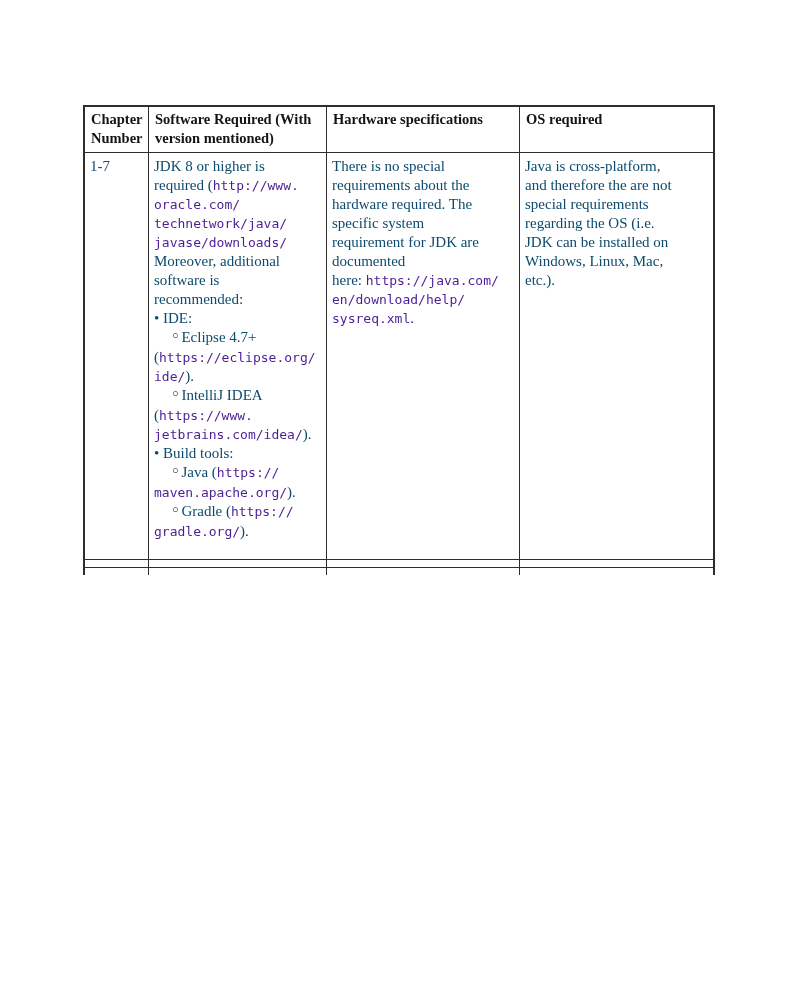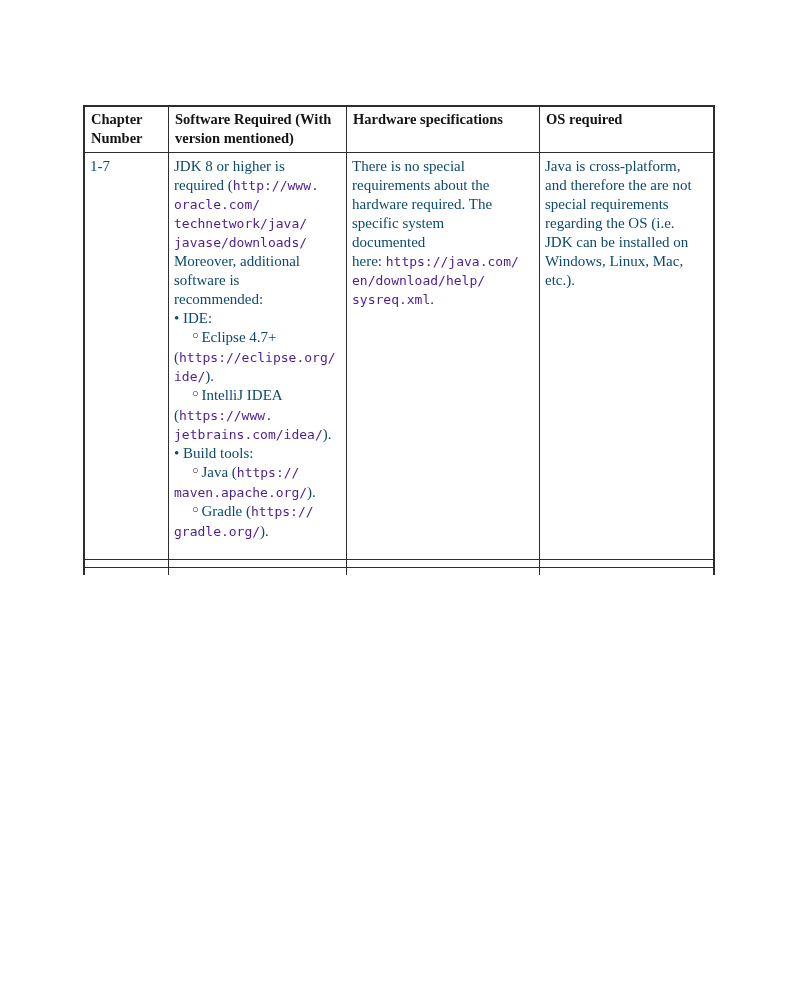--- a/index.html
+++ b/index.html
@@ -34,21 +34,21 @@
     border-bottom: none;
   }
   .cell {
     box-sizing: border-box;
     border-right: 1.5px solid #2d2d2d;
     overflow: hidden;
   }
   .cell:last-child {
     border-right: none;
   }
-  .col-1 { width: 84px; }
+  .col-1 { width: 64px; }
   .col-2 { width: 178px; }
   .col-3 { width: 193px; }
   .col-4 { flex: 1; }
   .header-row { height: 45px; }
   .header-row .cell {
     font-weight: bold;
     font-size: 14.5px;
     line-height: 19px;
     padding: 3px 5px 0 6px;
   }
@@ -120,20 +120,21 @@
           <div class="line lvl1"><span class="f-c">○ </span><span class="f-s">Java (</span><span class="f-m">https://</span></div>
           <div class="line"><span class="f-m">maven.apache.org/</span><span class="f-s">).</span></div>
           <div class="line lvl1"><span class="f-c">○ </span><span class="f-s">Gradle (</span><span class="f-m">https://</span></div>
           <div class="line"><span class="f-m">gradle.org/</span><span class="f-s">).</span></div>
         </div>
       <div class="cell col-3">
           <div class="line"><span class="f-s">There is no special</span></div>
           <div class="line"><span class="f-s">requirements about the</span></div>
           <div class="line"><span class="f-s">hardware required. The</span></div>
           <div class="line"><span class="f-s">specific system</span></div>
+          <div class="line"><span class="f-s">requirement for JDK are</span></div>
           <div class="line"><span class="f-s">documented</span></div>
           <div class="line"><span class="f-s">here: </span><span class="f-m">https://java.com/</span></div>
           <div class="line"><span class="f-m">en/download/help/</span></div>
           <div class="line"><span class="f-m">sysreq.xml</span><span class="f-s">.</span></div>
         </div>
       <div class="cell col-4">
           <div class="line"><span class="f-s">Java is cross-platform,</span></div>
           <div class="line"><span class="f-s">and therefore the are not</span></div>
           <div class="line"><span class="f-s">special requirements</span></div>
           <div class="line"><span class="f-s">regarding the OS (i.e.</span></div>

